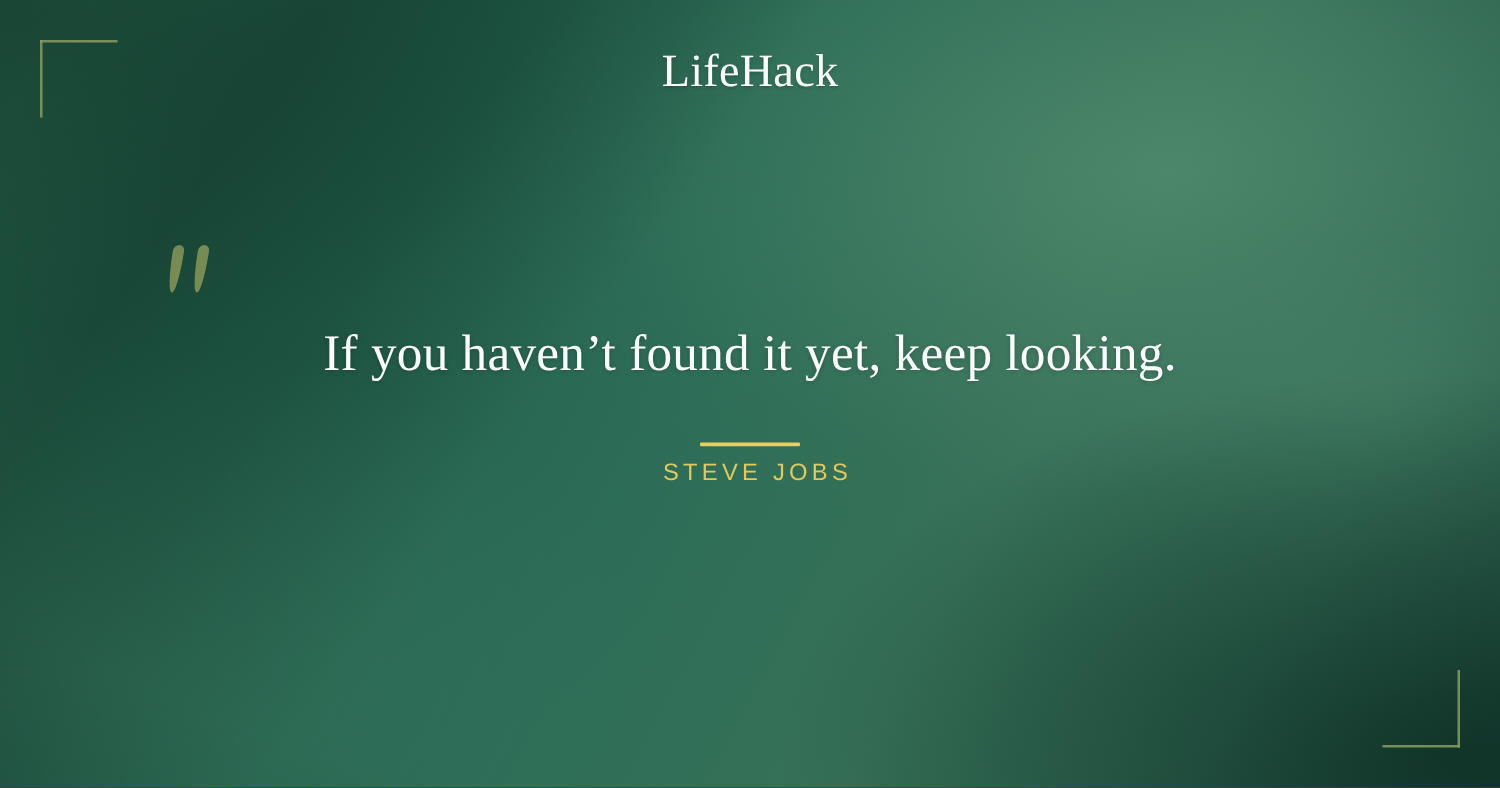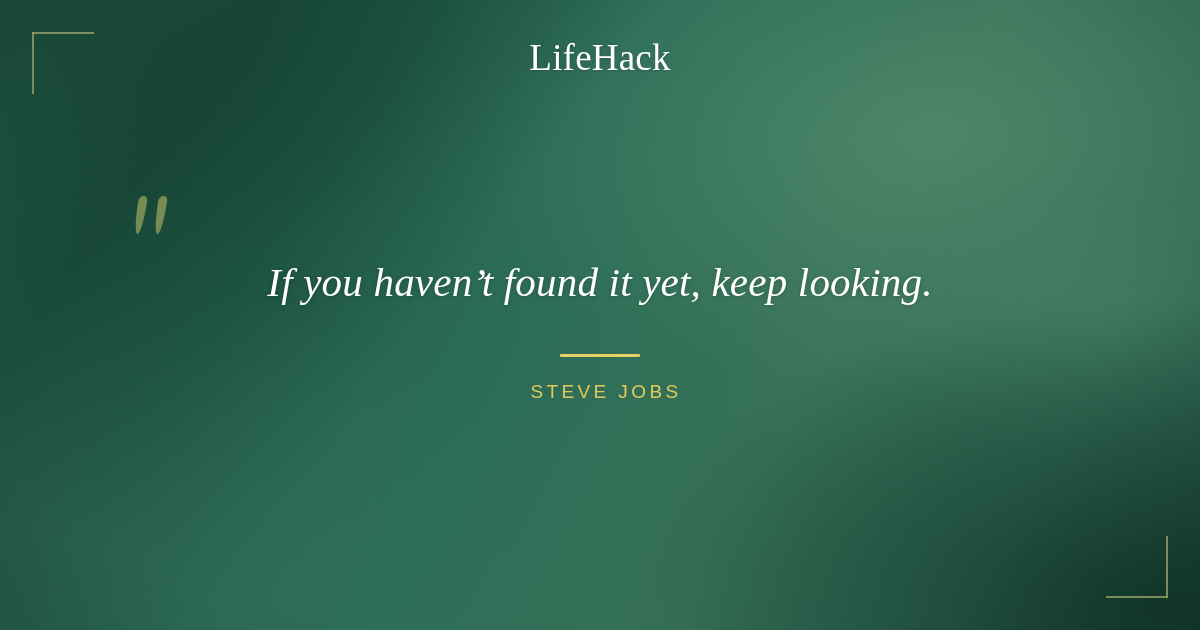--- a/index.html
+++ b/index.html
@@ -142,37 +142,36 @@
   .content {
     position: absolute;
     left: 0;
     right: 0;
     top: 258px;
     text-align: center;
   }
   .quote-text {
     color: #ffffff;
     font-family: "Liberation Serif", "DejaVu Serif", serif;
-    font-style: italic;
     font-size: 41px;
     line-height: 1.18;
     letter-spacing: 0.2px;
     margin: 0 auto;
     max-width: 1000px;
     text-shadow: 0 1px 4px rgba(0,0,0,0.20);
   }
   .divider {
     width: 80px;
     height: 3px;
     background: #e8ce63;
     margin: 48px auto 0 auto;
     border-radius: 1px;
   }
   .author {
-    margin-top: 24px;
+    margin-top: 11px;
     color: #e3c85c;
     font-family: "Liberation Sans", sans-serif;
     font-size: 19px;
     font-weight: 500;
     letter-spacing: 3.4px;
     text-transform: uppercase;
     padding-left: 12px;
   }
 </style>
 </head>

